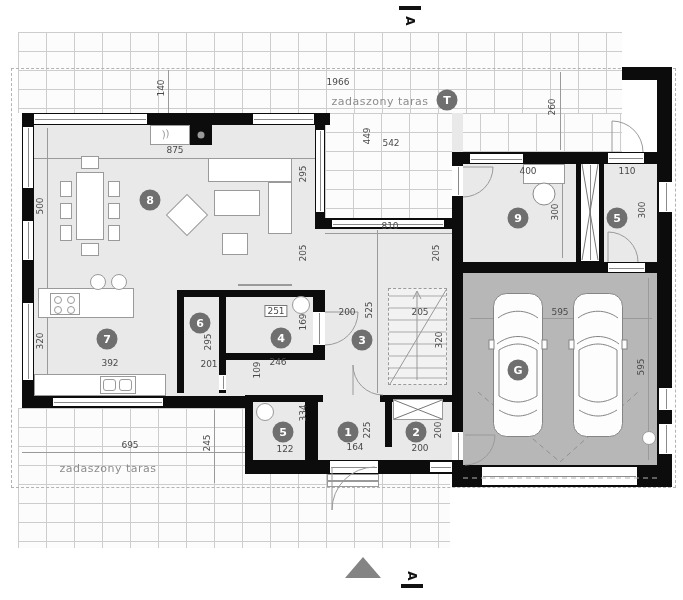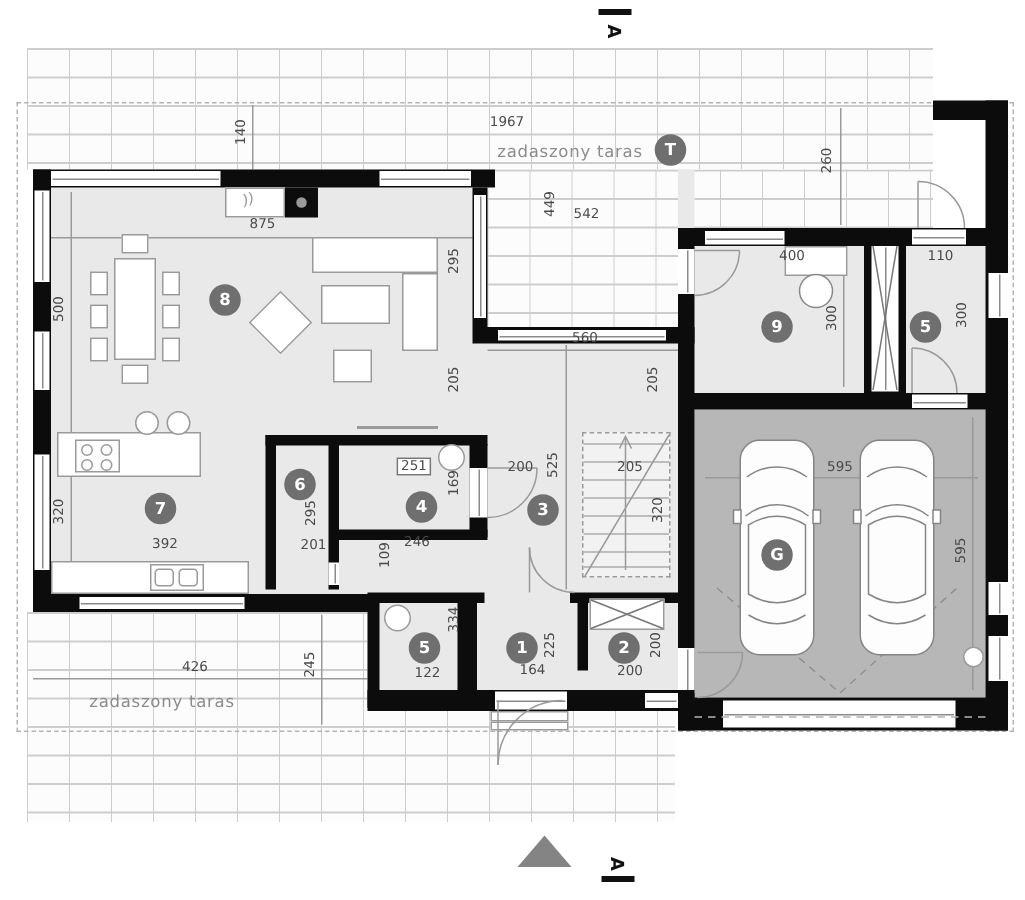--- a/index.html
+++ b/index.html
@@ -253,49 +253,49 @@
     <span class="secletter">A</span>
   </div>
   <div class="abs" style="left:401px;top:565px;text-align:center;z-index:32;">
     <span class="secletter">A</span>
     <div class="secbar"></div>
   </div>
   <div class="triangle" style="left:345px;top:557px;"></div>
 
   <div id="annot" class="abs" style="left:0;top:0;width:683px;height:600px;">
       <span class="dim v" style="left: 161px; top: 88px;">140</span>
-      <span class="dim" style="left: 338px; top: 82px;">1967</span>
+      <span class="dim" style="left: 338px; top: 82px;">1966</span>
       <span class="dim v" style="left: 552px; top: 107px;">260</span>
       <span class="dim v" style="left: 367px; top: 136px;">449</span>
       <span class="dim" style="left: 391px; top: 143px;">542</span>
       <span class="dim" style="left: 175px; top: 150px; text-align: center;">875</span>
       <span class="dim v" style="left: 303px; top: 174px;">295</span>
       <span class="dim v" style="left: 40px; top: 206px;">500</span>
       <span class="dim v" style="left: 303px; top: 253px;">205</span>
       <span class="dim v" style="left: 436px; top: 253px;">205</span>
-      <span class="dim" style="left: 390px; top: 226px;">560</span>
+      <span class="dim" style="left: 390px; top: 226px;">810</span>
       <span class="dim" style="left: 528px; top: 171px;">400</span>
       <span class="dim v" style="left: 555px; top: 212px;">300</span>
       <span class="dim" style="left: 627px; top: 171px;">110</span>
       <span class="dim v" style="left: 642px; top: 210px;">300</span>
       <span class="dim v" style="left: 40px; top: 341px;">320</span>
       <span class="dim" style="left: 110px; top: 363px;">392</span>
       <span class="dim v" style="left: 208px; top: 342px;">295</span>
       <span class="dim" style="left: 209px; top: 364px;">201</span>
       <span class="dim box" style="left: 276px; top: 311px;">251</span>
       <span class="dim v" style="left: 303px; top: 322px;">169</span>
       <span class="dim" style="left: 278px; top: 362px;">246</span>
       <span class="dim v" style="left: 257px; top: 370px;">109</span>
       <span class="dim" style="left: 347px; top: 312px;">200</span>
       <span class="dim v" style="left: 369px; top: 310px;">525</span>
       <span class="dim" style="left: 420px; top: 312px;">205</span>
       <span class="dim v" style="left: 439px; top: 340px;">320</span>
       <span class="dim v" style="left: 303px; top: 413px;">334</span>
       <span class="dim" style="left: 285px; top: 449px;">122</span>
-      <span class="dim" style="left: 130px; top: 445px;">426</span>
+      <span class="dim" style="left: 130px; top: 445px;">695</span>
       <span class="dim v" style="left: 207px; top: 443px;">245</span>
       <span class="dim v" style="left: 367px; top: 430px;">225</span>
       <span class="dim" style="left: 355px; top: 447px;">164</span>
       <span class="dim v" style="left: 438px; top: 430px;">200</span>
       <span class="dim" style="left: 420px; top: 448px;">200</span>
       <span class="dim" style="left: 560px; top: 312px;">595</span>
       <span class="dim v" style="left: 641px; top: 367px;">595</span>
       <div class="marker" style="background: rgb(111, 111, 111); left: 447px; top: 100px;">T</div>
       <div class="marker" style="background: rgb(111, 111, 111); left: 150px; top: 200px;">8</div>
       <div class="marker" style="background: rgb(111, 111, 111); left: 107px; top: 339px;">7</div>

